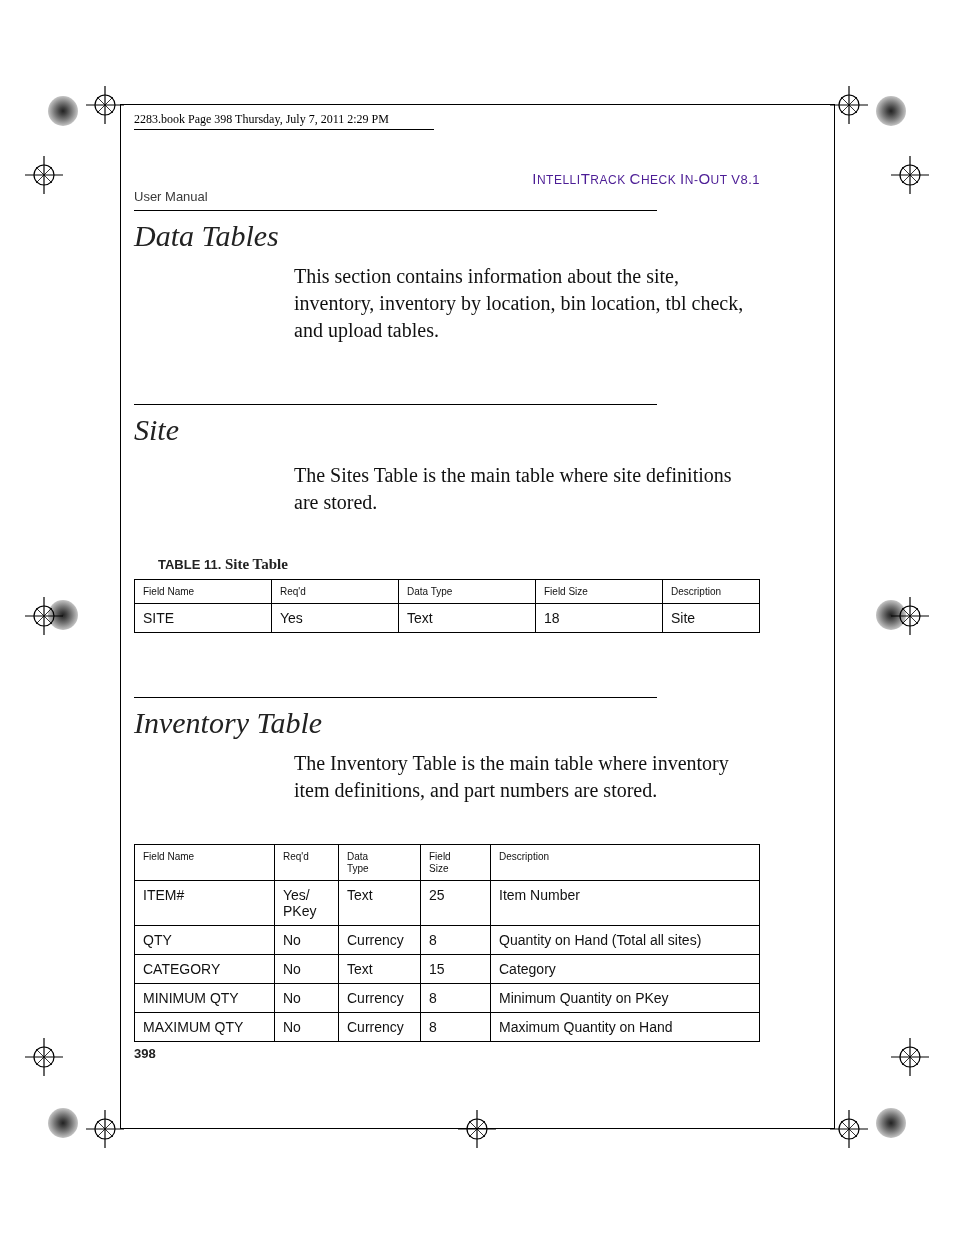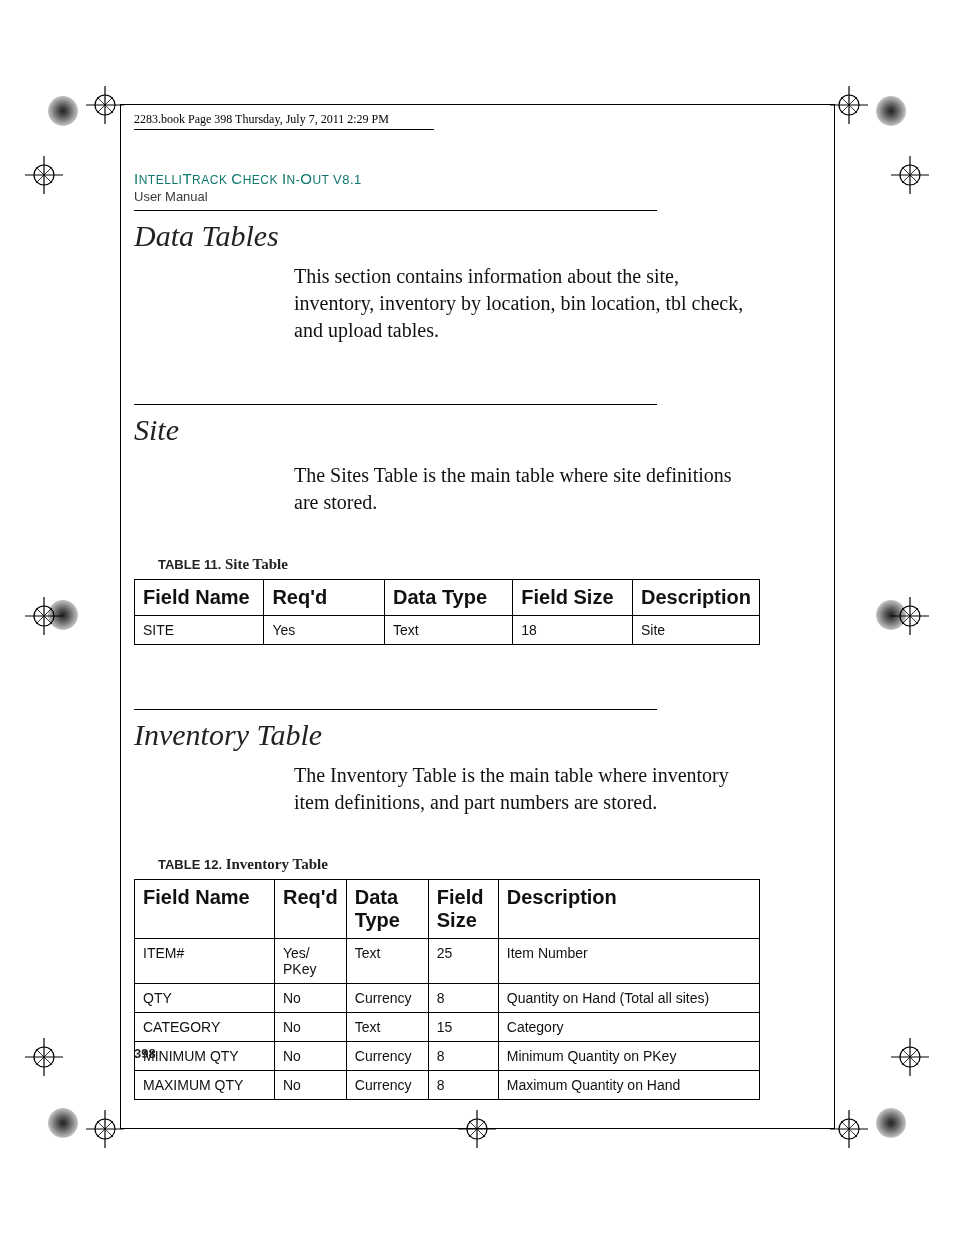--- a/index.html
+++ b/index.html
@@ -45,22 +45,23 @@
 
   .content {
     position: absolute;
     left: 134px;
     top: 170px;
     width: 626px;
   }
   .running-title {
     font-family: Arial, Helvetica, sans-serif;
     font-size: 13px;
-    color: #0f766e;
+    color: #4c1d95;
     letter-spacing: 0.5px;
+    text-align: right;
   }
   .running-title .smallcaps {
     font-variant: small-caps;
     font-size: 15px;
   }
   .running-sub {
     font-family: Arial, Helvetica, sans-serif;
     font-size: 13px;
     color: #3a3a3a;
     margin-top: 2px;
@@ -109,22 +110,22 @@
     font-size: 14px;
     color: #111;
   }
   table.data th, table.data td {
     border: 1px solid #000;
     padding: 6px 8px;
     text-align: left;
     vertical-align: top;
   }
   table.data th {
-    font-weight: bold;
-    font-size: 20px;
+    font-weight: normal;
+    font-size: 10px;
   }
   table.data th.stacked {
     line-height: 1.15;
   }
   .page-num {
     position: absolute;
     left: 134px;
     top: 1046px;
     font-family: Arial, Helvetica, sans-serif;
     font-size: 13px;
@@ -292,24 +293,20 @@
           </tr>
         </tbody>
     </table>
 
     <div class="spacer-lg"></div>
 
     <hr class="section-rule">
     <h1 class="section">Inventory Table</h1>
     <div class="body-text" style="margin-bottom:40px;">The Inventory Table is the main table where inventory item definitions, and part numbers are stored.</div>
 
-    <div class="table-caption">
-      <span>TABLE 12.</span>
-      <span class="cap-title">Inventory Table</span>
-    </div>
     <table class="data">
       <colgroup>
         <col style="width:140px;">
         <col style="width:64px;">
         <col style="width:82px;">
         <col style="width:70px;">
         <col>
       </colgroup>
       <thead>
         <tr>

